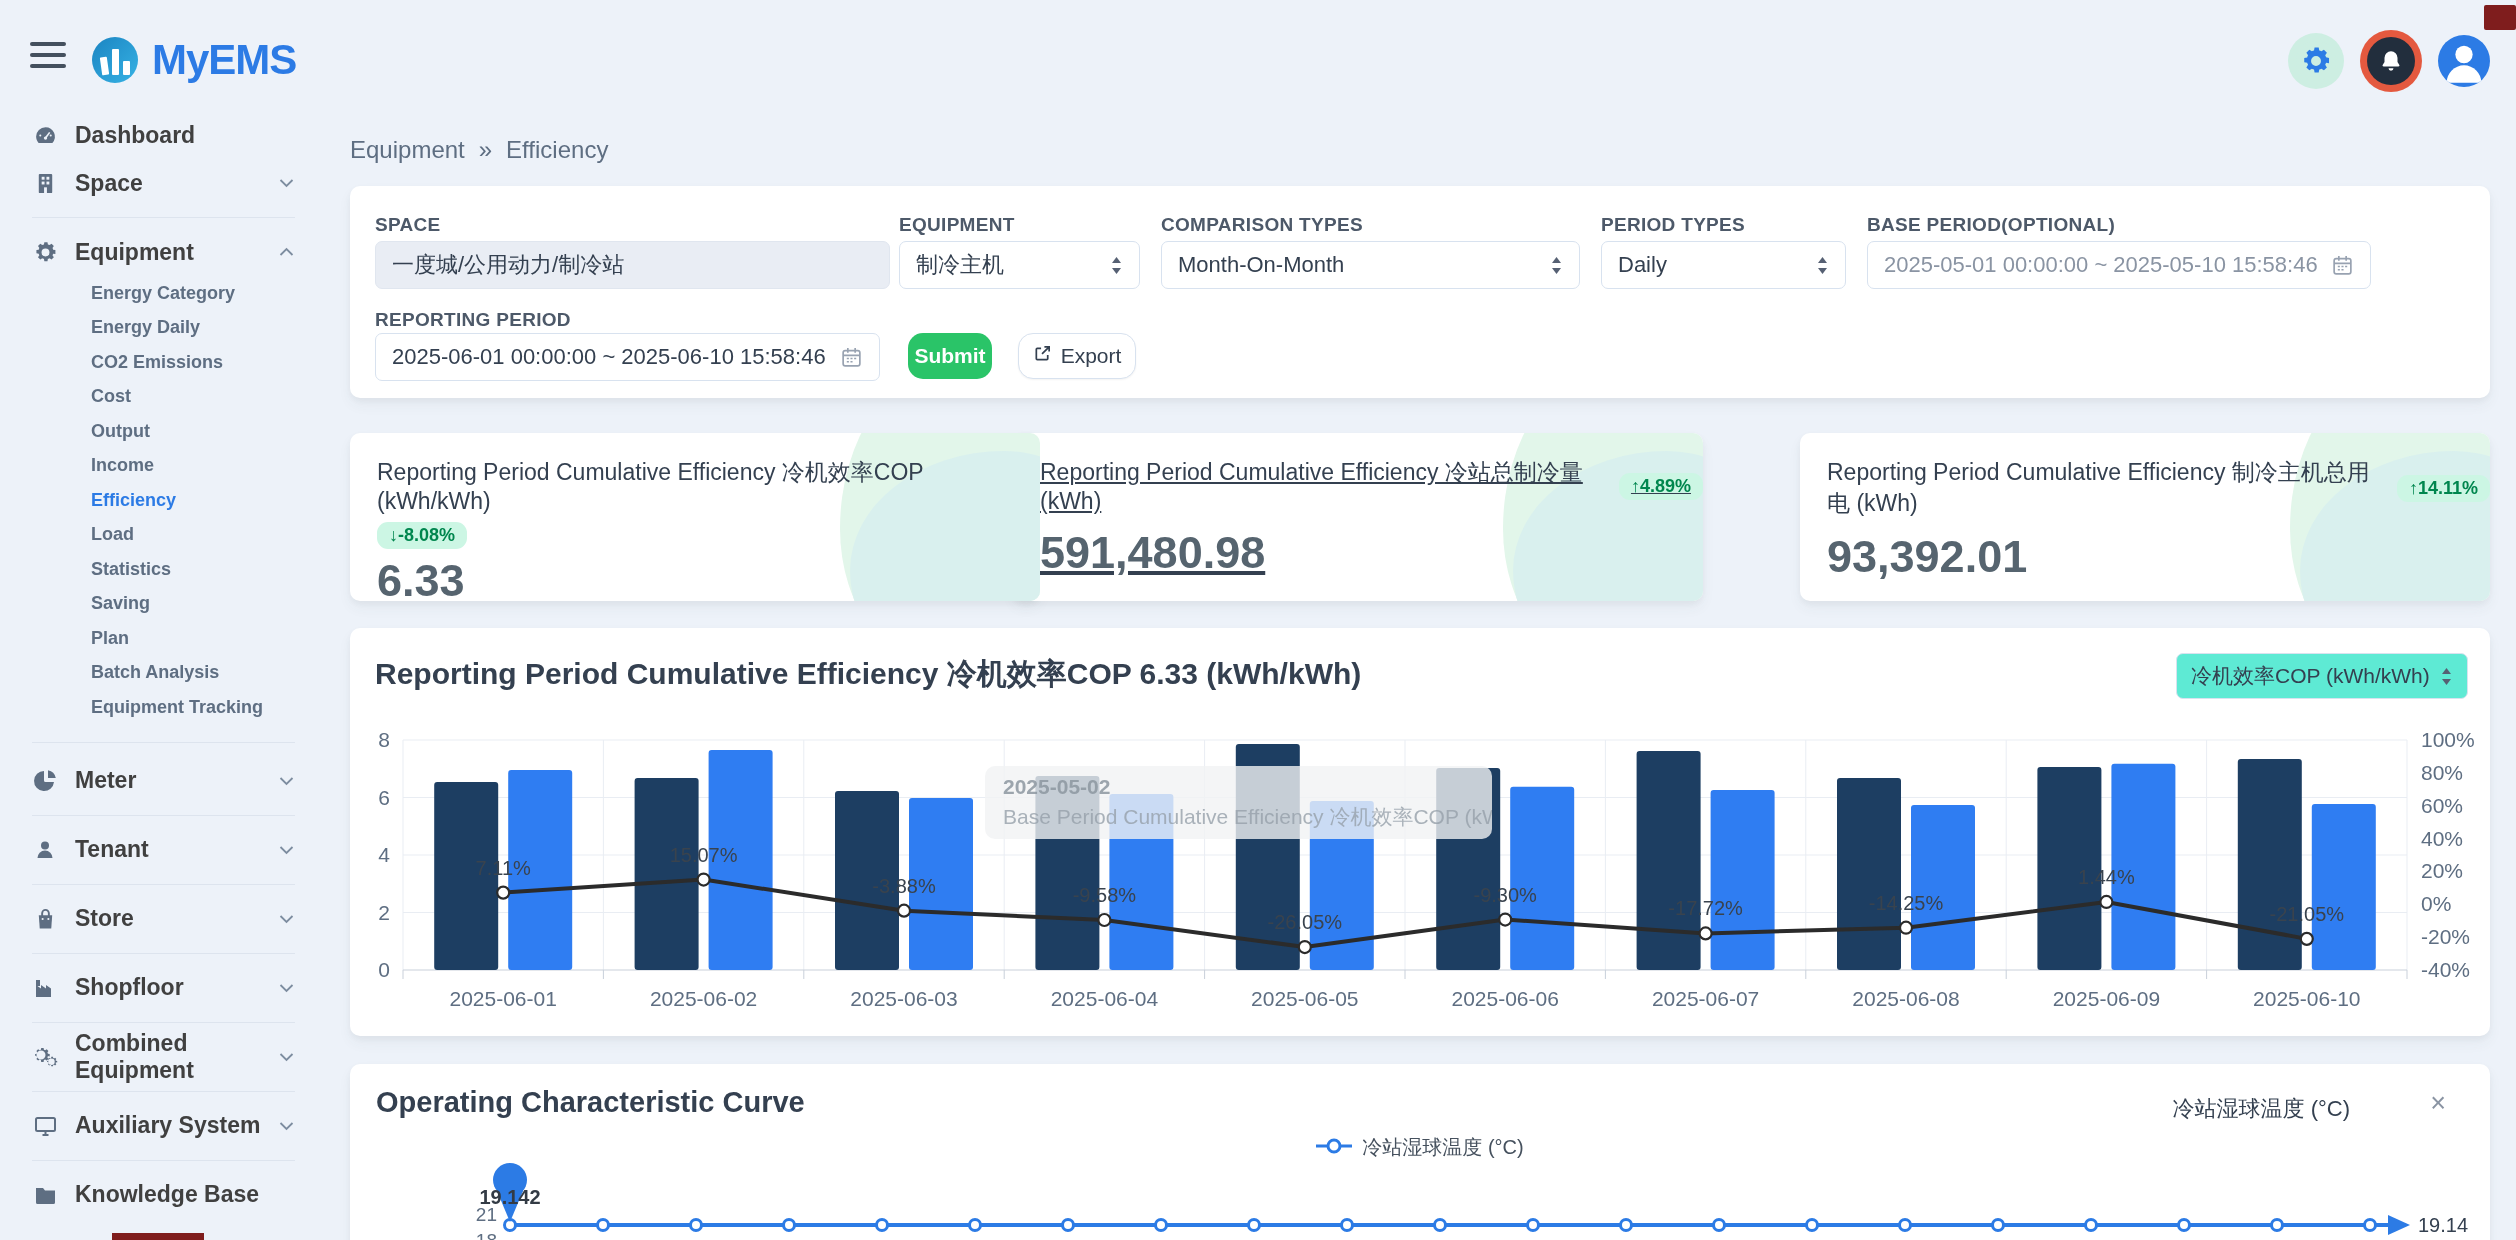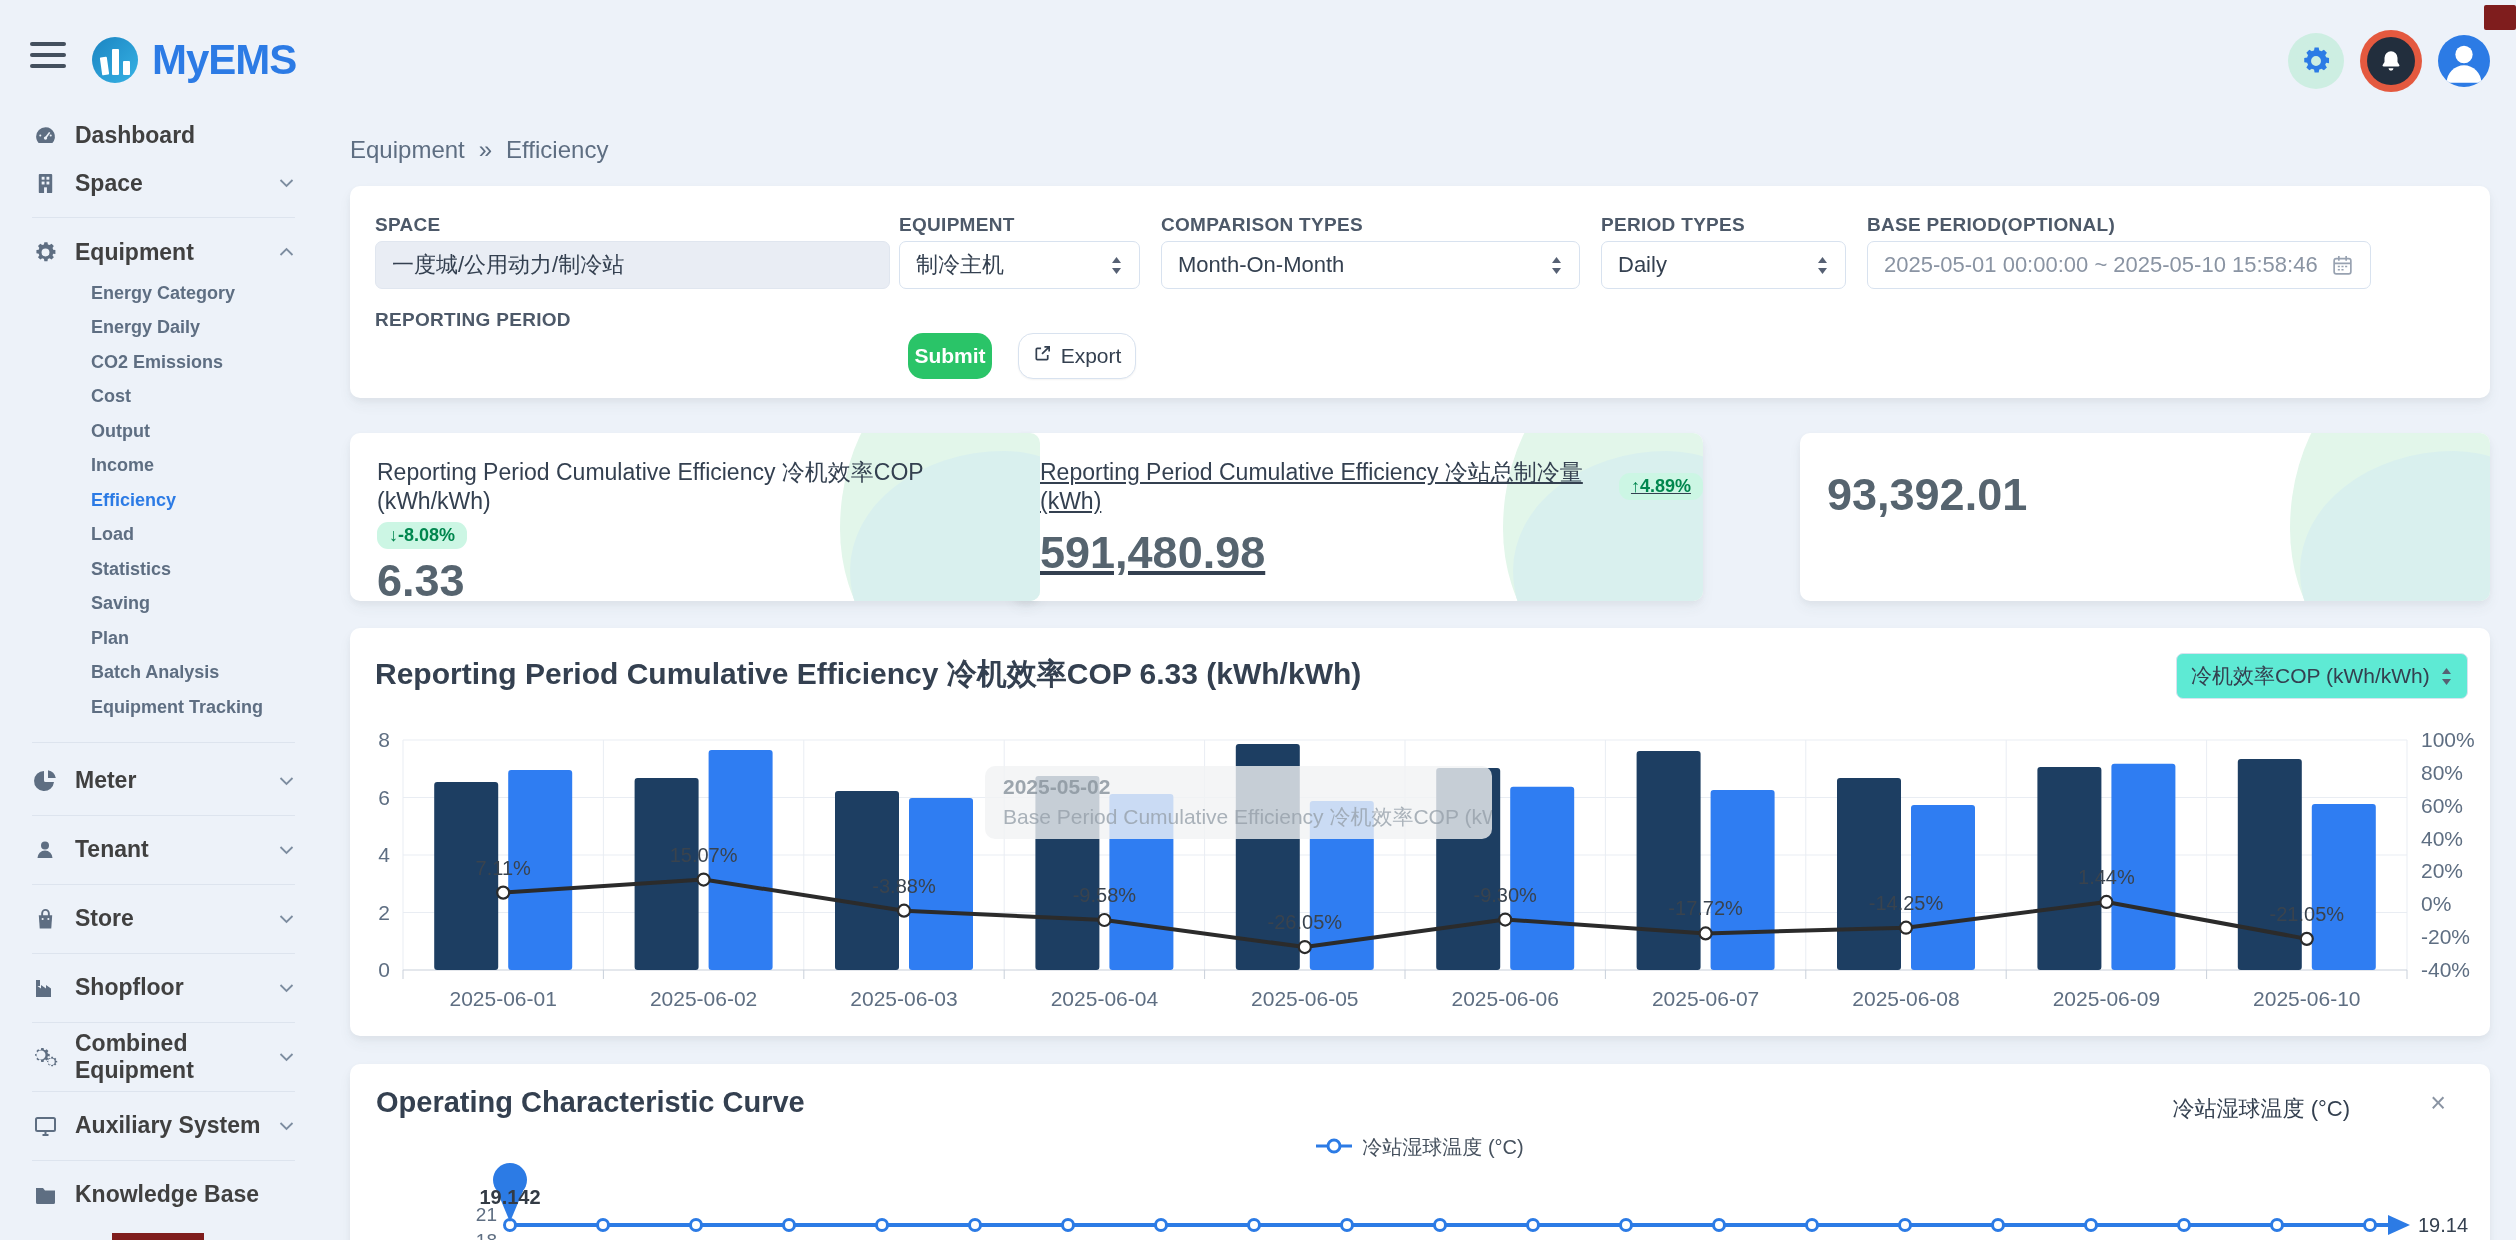--- a/index.html
+++ b/index.html
@@ -370,20 +370,30 @@
     <span class="cal">
         <svg width="23" height="23" viewBox="0 0 22 22">
           <rect x="3" y="4.5" width="16" height="14.5" rx="2" fill="none" stroke="#98a2b1" stroke-width="1.6"></rect>
           <path d="M3 9h16M7.5 2v4.5M14.5 2v4.5" stroke="#98a2b1" stroke-width="1.6"></path>
           <path d="M6.5 12h2M10 12h2M13.5 12h2M6.5 15h2M10 15h2" stroke="#98a2b1" stroke-width="1.4"></path>
         </svg>
       </span>
   </div>
 
   <div class="f-label" style="left:25px;top:123px;">REPORTING PERIOD</div>
+  <div class="f-input" style="left:25px;top:147px;width:505px;">
+    <span>2025-06-01 00:00:00 ~ 2025-06-10 15:58:46</span>
+    <span class="cal">
+        <svg width="23" height="23" viewBox="0 0 22 22">
+          <rect x="3" y="4.5" width="16" height="14.5" rx="2" fill="none" stroke="#98a2b1" stroke-width="1.6"></rect>
+          <path d="M3 9h16M7.5 2v4.5M14.5 2v4.5" stroke="#98a2b1" stroke-width="1.6"></path>
+          <path d="M6.5 12h2M10 12h2M13.5 12h2M6.5 15h2M10 15h2" stroke="#98a2b1" stroke-width="1.4"></path>
+        </svg>
+      </span>
+  </div>
   <div class="btn btn-submit" style="left:558px;top:147px;width:84px;">Submit</div>
   <div class="btn btn-export" style="left:668px;top:147px;width:118px;">
     <span><svg width="19" height="19" viewBox="0 0 20 20">
           <path d="M8.5 4.5H4.5a1 1 0 0 0-1 1v10a1 1 0 0 0 1 1h10a1 1 0 0 0 1-1v-4" fill="none" stroke="#344050" stroke-width="1.8"></path>
           <path d="M12 3h5v5M17 3l-7.5 7.5" fill="none" stroke="#344050" stroke-width="1.8"></path>
         </svg></span>
     <span>Export</span>
   </div>
 </div>
 
@@ -404,20 +414,24 @@
       <span class="kpi-title">Reporting Period Cumulative Efficiency 冷站总制冷量 (kWh)</span>
       <span class="badge">↑4.89%</span>
     </div>
     <div class="kpi-value">591,480.98</div>
   </div>
 </div>
 <div class="card kpi" style="left:1800px;">
   <div class="blob1"></div>
   <div class="blob2"></div>
   <div class="pad">
+    <div class="kpi-title-row">
+      <span class="kpi-title">Reporting Period Cumulative Efficiency 制冷主机总用电 (kWh)</span>
+      <span class="badge">↑14.11%</span>
+    </div>
     <div class="kpi-value">93,392.01</div>
   </div>
 </div>
 
 <div class="card chart-card">
   <div class="chart-title">Reporting Period Cumulative Efficiency 冷机效率COP 6.33 (kWh/kWh)</div>
   <div class="chart-select">
     <span>冷机效率COP (kWh/kWh)</span>
     <span class="caret">
         <svg width="13" height="19" viewBox="0 0 13 19">

